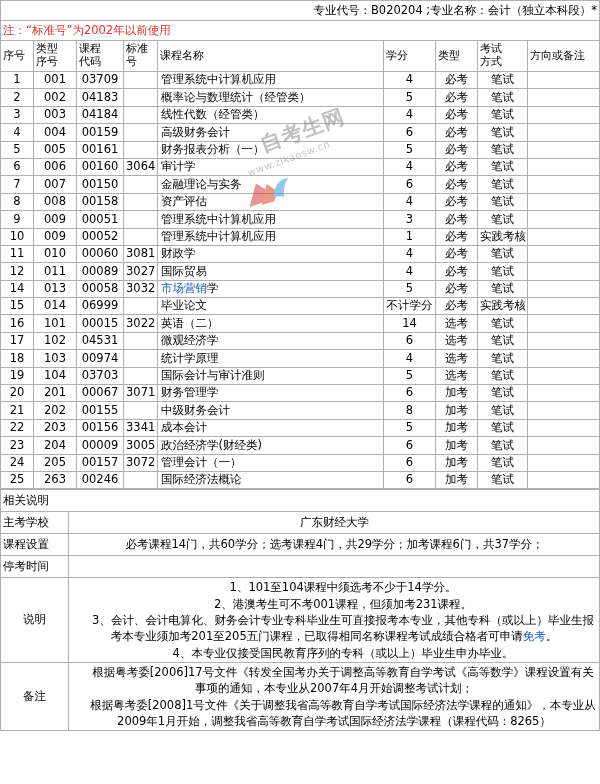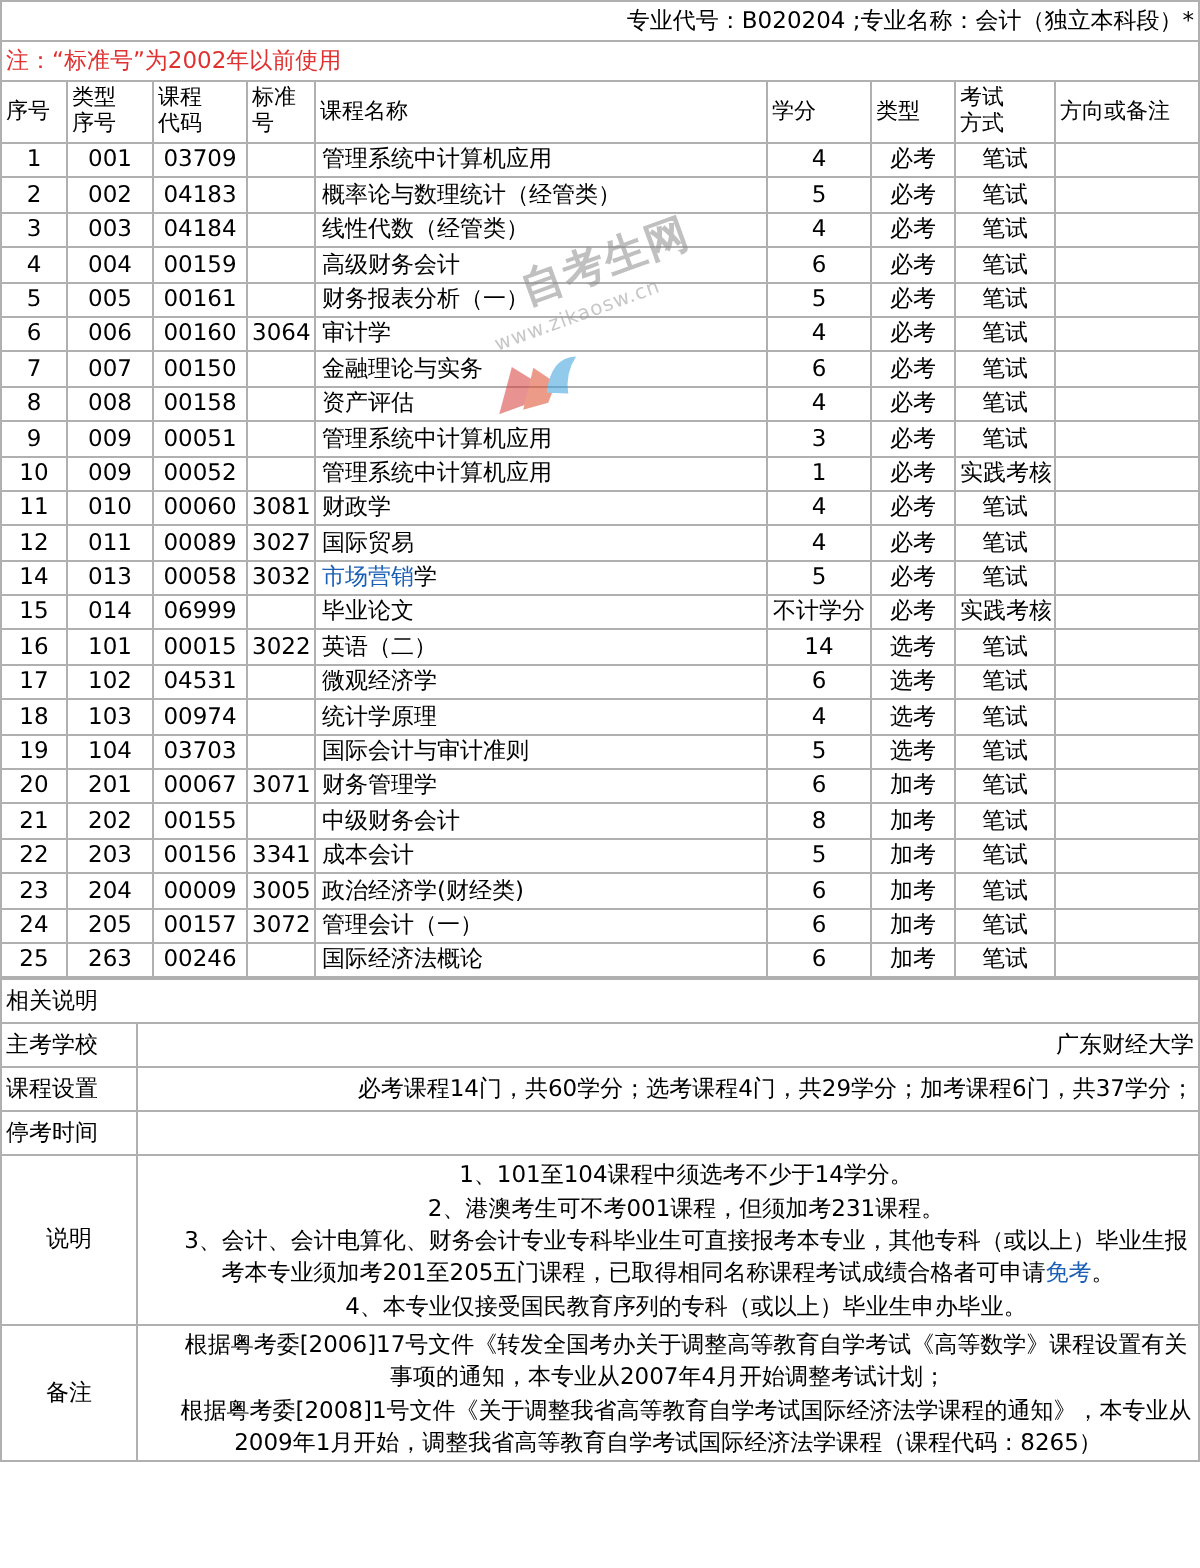--- a/index.html
+++ b/index.html
@@ -76,21 +76,21 @@
     padding-left: 10px;
     font-size: 11.5px;
   }
   .kvrow td.k {
     height: 21px;
     text-align: left;
     font-size: 11.5px;
   }
   .kvrow td.v {
     height: 21px;
-    text-align: right;
+    text-align: center;
     padding-left: 3px;
     font-size: 11.5px;
   }
   .blockrow td.k {
     text-align: center;
     vertical-align: middle;
     font-size: 11.5px;
   }
   .blockrow td.v {
     text-align: center;

